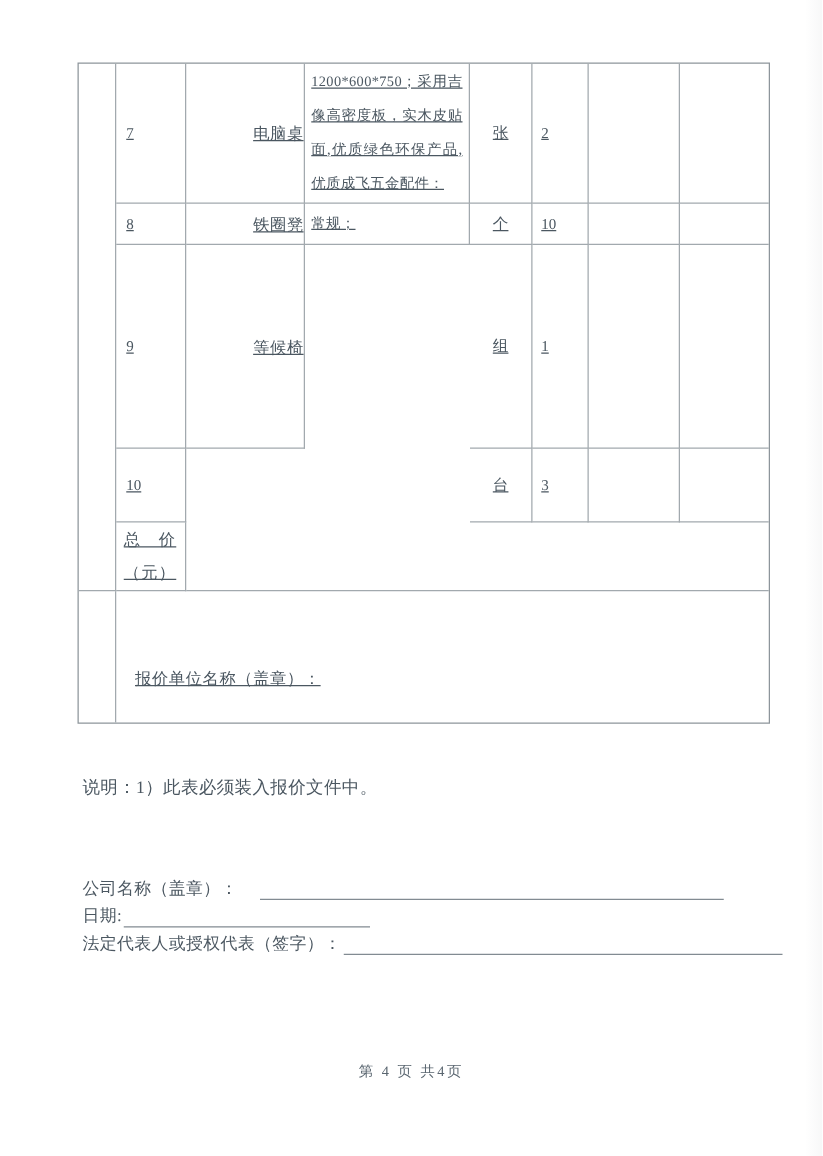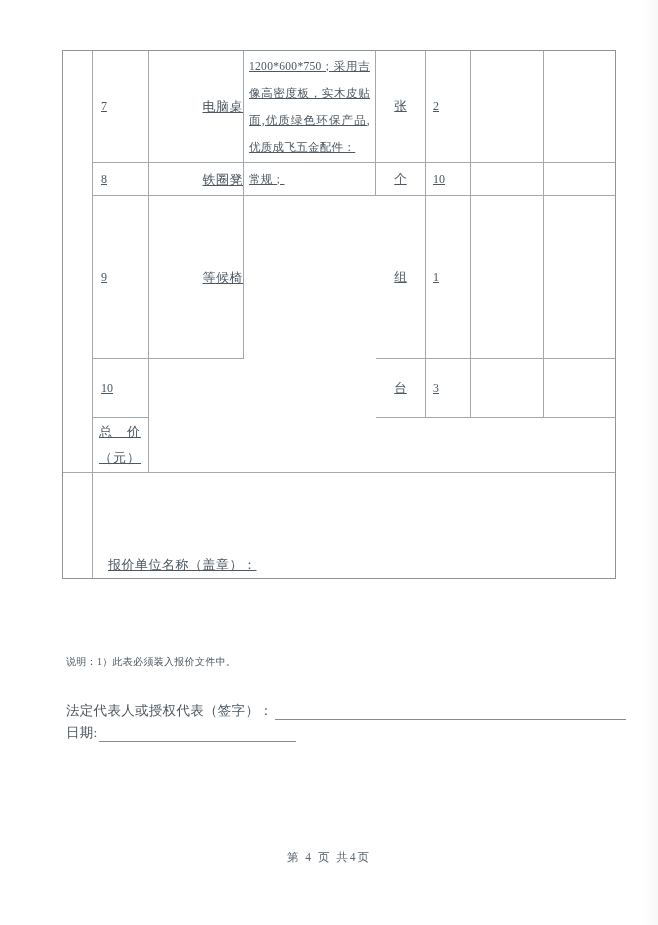--- a/index.html
+++ b/index.html
@@ -50,29 +50,29 @@
   .unit{justify-content:center;font-size:12.5px;}
   .qty{padding-left:7px;}
   .total-label{
     padding-left:6px;
     font-size:13px;
     line-height:26px;
     white-space:pre-line;
     letter-spacing:1px;
   }
   .quote-unit{
-    align-items:flex-end;
+    align-items:center;
     padding:34px 10px 0 15px;
     font-size:13px;
     letter-spacing:0.5px;
   }
   
   .notes{
     position:absolute;left:66px;top:620px;width:548px;
-    font-size:10px;line-height:22px;letter-spacing:0.3px;margin-top:31px;
+    font-size:14px;line-height:22px;letter-spacing:0.3px;
   }
   .notes .indent{padding-left:37px;}
   
   .sig{
     position:absolute;left:66px;top:698px;width:560px;
     font-size:13.5px;letter-spacing:0.3px;
   }
   .sig-row{display:flex;align-items:flex-end;height:22px;}
   .sig-row .lbl{white-space:nowrap;}
   .uline{
@@ -188,27 +188,31 @@
         <span>报价单位名称（盖章）：</span>
       </div>
   </div>
 
   <div class="notes">
     <div>说明：1）此表必须装入报价文件中。</div>
   </div>
 
   <div class="sig">
     <div class="sig-row">
-      <span class="lbl">法定代表人或授权代表（签字）：</span>
-      <span class="uline ul-rep"></span>
+      <span class="lbl">公司名称（盖章）：</span>
+      <span class="uline ul-company"></span>
     </div>
     <div class="sig-row">
       <span class="lbl">日期:</span>
       <span class="uline ul-date"></span>
     </div>
+    <div class="sig-row">
+      <span class="lbl">法定代表人或授权代表（签字）：</span>
+      <span class="uline ul-rep"></span>
+    </div>
   </div>
 
   <div class="footer">
     <span>第 4 页 共4页</span>
   </div>
 
   <div class="scan-edge"></div>
 </div>
 
 </body></html>

